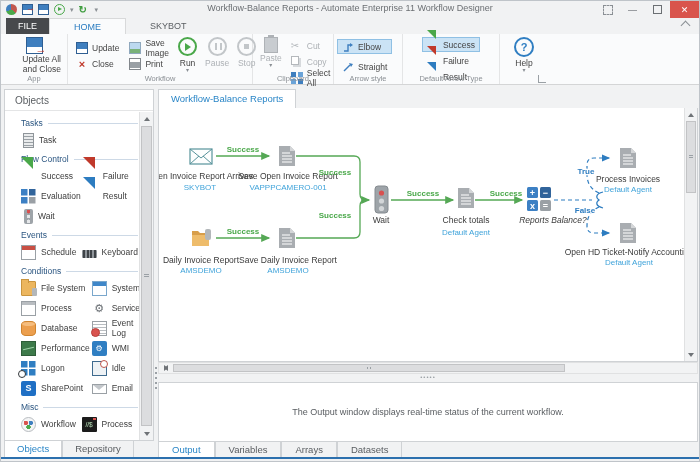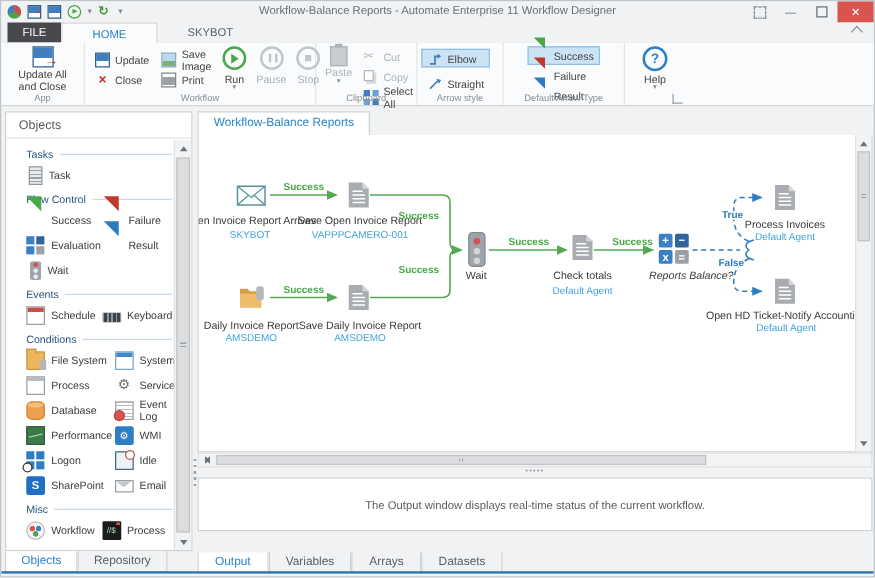--- a/index.html
+++ b/index.html
@@ -126,21 +126,21 @@
   .v-scroll{position:absolute;right:0;top:0;width:12px;bottom:0;background:#f2f3f4;border-left:1px solid #e0e1e2;}
   .v-thumb{position:absolute;left:1px;right:1px;top:13px;height:70px;background:#dcdddf;border:1px solid #c2c3c5;}
   .h-scroll{position:absolute;left:157px;top:361px;width:540px;height:12px;background:#f2f3f4;border:1px solid #e0e1e2;box-sizing:border-box;}
   .h-thumb{position:absolute;left:14px;top:1px;bottom:1px;width:390px;background:#dcdddf;border:1px solid #c2c3c5;}
   .hgrip{position:absolute;top:2px;bottom:2px;left:50%;width:5px;margin-left:-2px;background:repeating-linear-gradient(90deg,#9aa0a5 0 1px,transparent 1px 2.5px);}
   .arrbox.h{top:0;bottom:0;height:auto;width:13px;}
   .v-split{position:absolute;left:153px;top:88px;width:4px;height:368px;}
   .v-split .dots{position:absolute;left:1px;top:278px;width:2px;height:22px;background:repeating-linear-gradient(180deg,#9aa0a5 0 2px,transparent 2px 5px);}
   .h-split{position:absolute;left:157px;top:374px;width:540px;height:6px;text-align:center;font-size:6px;color:#9aa0a5;line-height:5px;letter-spacing:1px;}
   
-  .output{position:absolute;left:157px;top:381px;width:540px;height:43px;background:#fff;border:1px solid #cfd2d5;box-sizing:border-box;display:flex;align-items:center;justify-content:center;}
+  .output{position:absolute;left:157px;top:381px;width:540px;height:60px;background:#fff;border:1px solid #cfd2d5;box-sizing:border-box;display:flex;align-items:center;justify-content:center;}
   .output-msg{font-size:9px;color:#595d61;}
   .out-tabs{position:absolute;left:157px;top:441px;display:flex;font-size:9.5px;}
   .ot{padding:2px 13px 3px;border:1px solid #cfd2d5;border-top:none;background:#f1f2f3;color:#595d61;}
   .ot.active{background:#fff;color:#2a86c7;}
   .bottom-line{position:absolute;left:0;right:0;top:456px;height:2px;background:#2c70ae;}
   .bottom-strip{position:absolute;left:0;right:0;top:458px;bottom:0;background:#f1f2f3;}
 </style>
 </head>
 <body>
 
@@ -172,21 +172,21 @@
   <div class="tabrow">
     <div class="ftab">FILE</div>
     <div class="rtab active">HOME</div>
     <div class="rtab">SKYBOT</div>
   </div>
   <div class="collapse-chev"></div>
 
   <div class="ribbon">
 
     <div class="rgroup" style="width:60px;justify-content:center;">
-      <div class="bigbtn" style="width:54px;">
+      <div class="bigbtn" style="width:54px;text-align:right;">
         <span class="i-floppy-big"></span>
         <span>Update All and Close</span>
       </div>
       <div class="glabel">App</div>
     </div>
 
     <div class="rgroup" style="width:178px;">
       <div class="smallcol" style="padding-top:4px;">
         <div class="smallbtn">
           <span class="ric i-floppy"></span>

